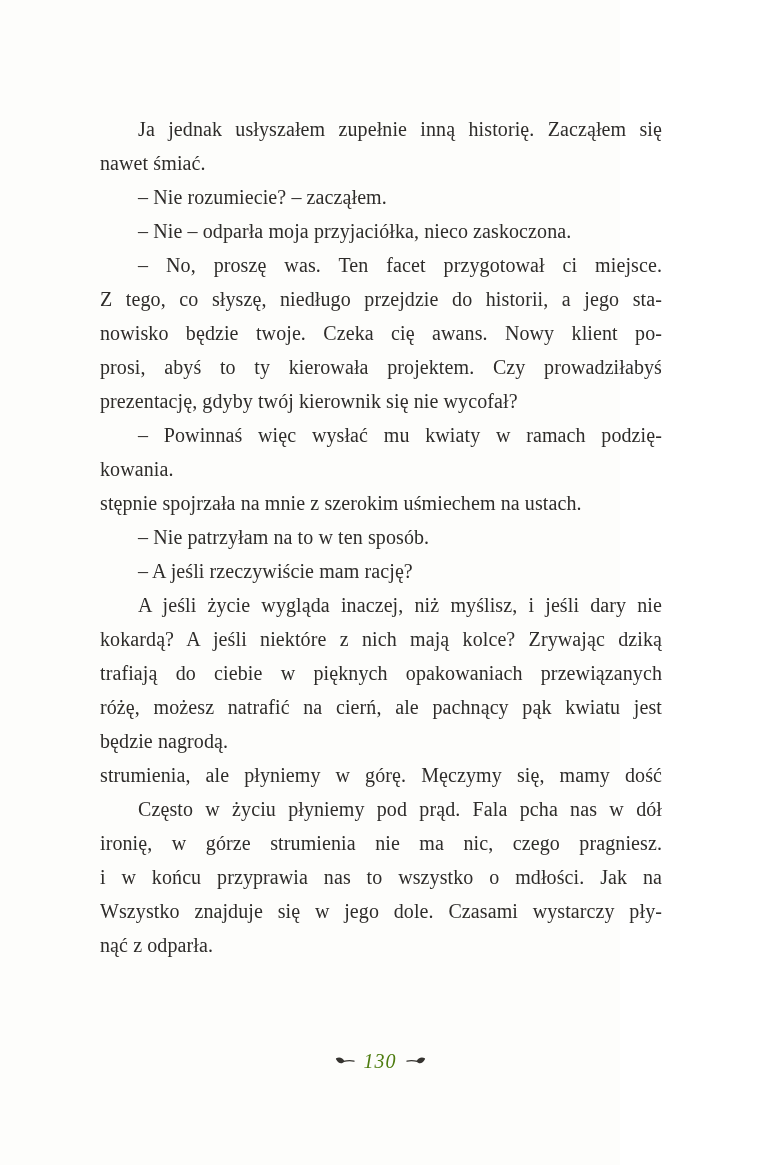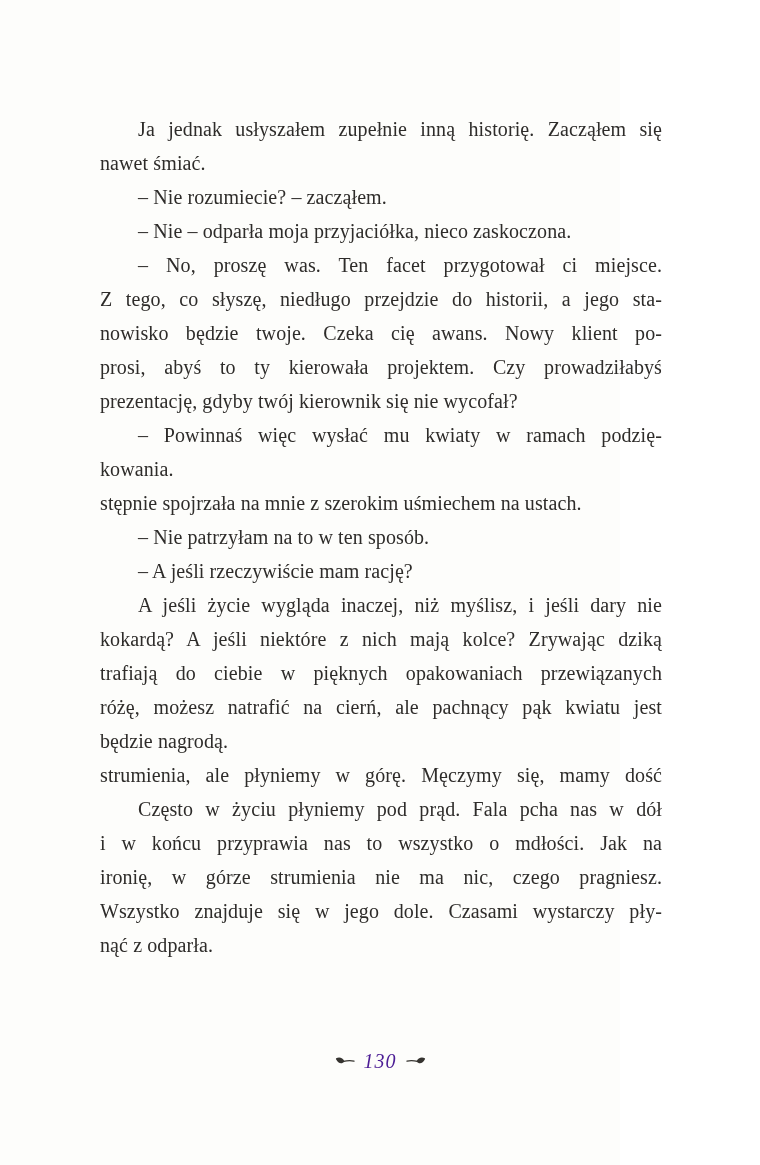--- a/index.html
+++ b/index.html
@@ -48,21 +48,21 @@
     width: 760px;
     top: 1050px;
     display: flex;
     justify-content: center;
     align-items: center;
     gap: 9px;
   }
   .page-number {
     font-size: 20px;
     font-style: italic;
-    color: #4c1d95;
+    color: #4d7c0f;
     letter-spacing: 1px;
   }
   .fleuron {
     display: inline-block;
     width: 20px;
     height: 11px;
   }
   .fleuron svg { display: block; }
   .fleuron.right svg { transform: scaleX(-1); }
 </style>
@@ -105,22 +105,22 @@
       <div class="para">
         <div class="line first">A jeśli życie wygląda inaczej, niż myślisz, i jeśli dary nie</div>
         <div class="line">kokardą? A jeśli niektóre z nich mają kolce? Zrywając dziką</div>
         <div class="line">trafiają do ciebie w pięknych opakowaniach przewiązanych</div>
         <div class="line">różę, możesz natrafić na cierń, ale pachnący pąk kwiatu jest</div>
         <div class="line last">będzie nagrodą.</div>
       </div>
       <div class="para">
         <div class="line">strumienia, ale płyniemy w górę. Męczymy się, mamy dość</div>
         <div class="line first">Często w życiu płyniemy pod prąd. Fala pcha nas w dół</div>
+        <div class="line">ironię, w górze strumienia nie ma nic, czego pragniesz.</div>
         <div class="line">i w końcu przyprawia nas to wszystko o mdłości. Jak na</div>
-        <div class="line">ironię, w górze strumienia nie ma nic, czego pragniesz.</div>
         <div class="line">Wszystko znajduje się w jego dole. Czasami wystarczy pły-</div>
         <div class="line last">nąć z odparła.</div>
       </div>
     </div>
 
   <div class="footer">
     <span class="fleuron left">
       <svg viewBox="0 0 20 11" width="20" height="11" aria-hidden="true">
         <path d="M9.5,5.5 C8,1.5 4,0.5 1.2,2.2 C0.8,2.5 0.9,3.2 1.2,3.6 C3,7.5 7,8.5 9.5,5.5 Z" fill="#35332f"></path>
         <path d="M8.5,5.4 C12,4.6 15.5,4.4 19,5.1" stroke="#35332f" stroke-width="1.3" fill="none" stroke-linecap="round"></path>

